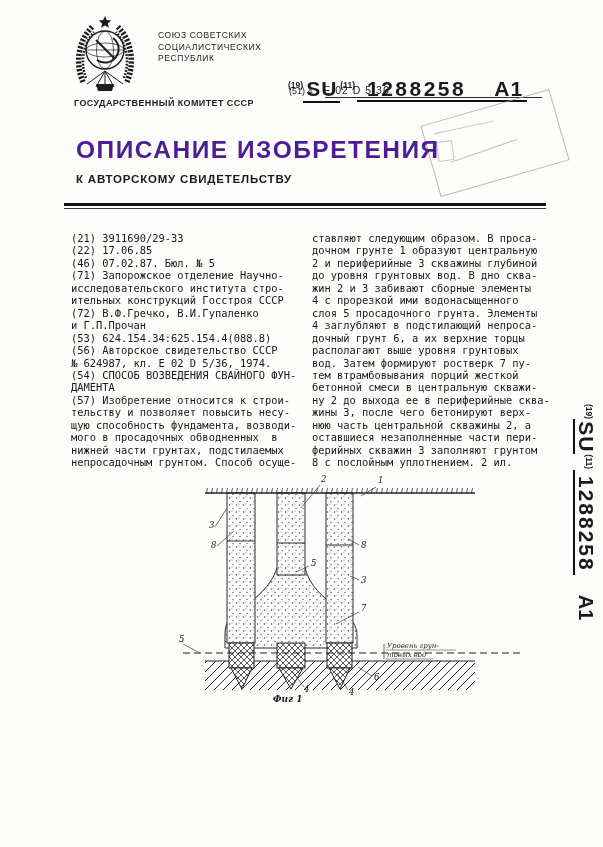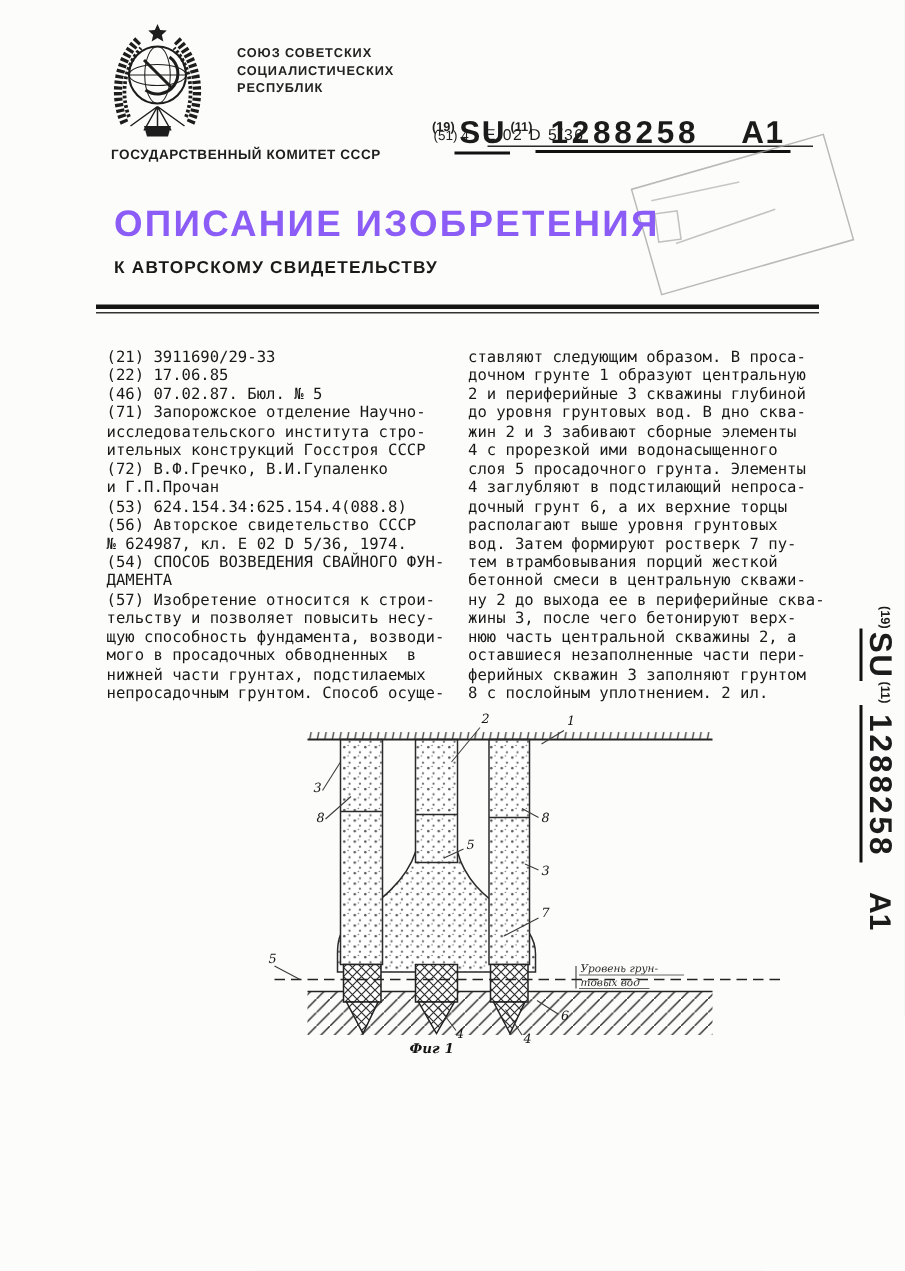--- a/index.html
+++ b/index.html
@@ -1,33 +1,33 @@
 <!DOCTYPE html>
 <html><head>
 <meta charset="utf-8">
 <style>
   html,body{margin:0;padding:0;}
   body{background:#e8e8e8;font-family:"Liberation Sans",sans-serif;}
   .page{position:relative;width:603px;height:847px;background:#fcfcfa;color:#1b1b1b;overflow:hidden;}
   .abs{position:absolute;}
 
   
-  .country{left:158px;top:30px;font-size:8.5px;font-weight:bold;letter-spacing:.6px;line-height:11.5px;color:#222;}
+  .country{left:158px;top:30px;font-size:8.5px;font-weight:normal;letter-spacing:.6px;line-height:11.5px;color:#222;}
   .committee{left:74px;top:97px;font-size:9px;font-weight:bold;letter-spacing:.4px;line-height:12px;color:#1d1d1d;}
   .hnum{left:288px;top:36px;white-space:nowrap;margin-top:41px;}
   .lbl-small{font-size:8.5px;font-weight:bold;vertical-align:8px;color:#222;}
   .su-big{font-size:21px;font-weight:bold;border-bottom:2.5px solid #111;padding:0 3px 1px 3px;letter-spacing:1px;}
   .docnum-wrap{border-bottom:2.5px solid #111;padding:0 4px 1px 10px;margin-left:2px;}
   .docnum{font-size:21px;font-weight:bold;letter-spacing:2.5px;}
   .kind{font-size:21px;font-weight:bold;margin-left:28px;letter-spacing:1px;}
   .ipcline{left:289px;top:84px;white-space:nowrap;font-size:10px;}
   .ipc-lbl{font-size:9px;color:#222;}
   .ipc-code{font-size:10.5px;letter-spacing:1px;margin-left:8px;color:#1b1b1b;text-align:center;}
   .ipc-rule{left:325px;top:97px;width:217px;height:1px;background:#2a2a2a;}
-  .title{left:76px;top:136px;font-size:24.5px;font-weight:bold;letter-spacing:1.5px;color:#8b5cf6;}
+  .title{left:76px;top:136px;font-size:24.5px;font-weight:bold;letter-spacing:1.5px;color:#4c1d95;}
   .subtitle{left:76px;top:173px;font-size:11.5px;font-weight:bold;letter-spacing:.8px;color:#1a1a1a;}
   .rule-heavy{left:64px;top:203px;width:482px;height:3px;background:#151515;}
   .rule-thin{left:64px;top:208px;width:482px;height:1px;background:#333;}
 
   
   .stamp{left:428px;top:106px;width:132px;height:72px;transform:rotate(-16deg);border:1.2px solid #a3a3a3;opacity:.75;}
   .stamp .in1{position:absolute;left:10px;top:12px;width:60px;height:1px;background:#b5b5b5;transform:rotate(4deg);}
   .stamp .in2{position:absolute;left:18px;top:40px;width:70px;height:1px;background:#b0b0b0;transform:rotate(-3deg);}
   .stamp .in3{position:absolute;left:8px;top:20px;width:14px;height:18px;border:1px solid #adadad;transform:rotate(8deg);}
 

